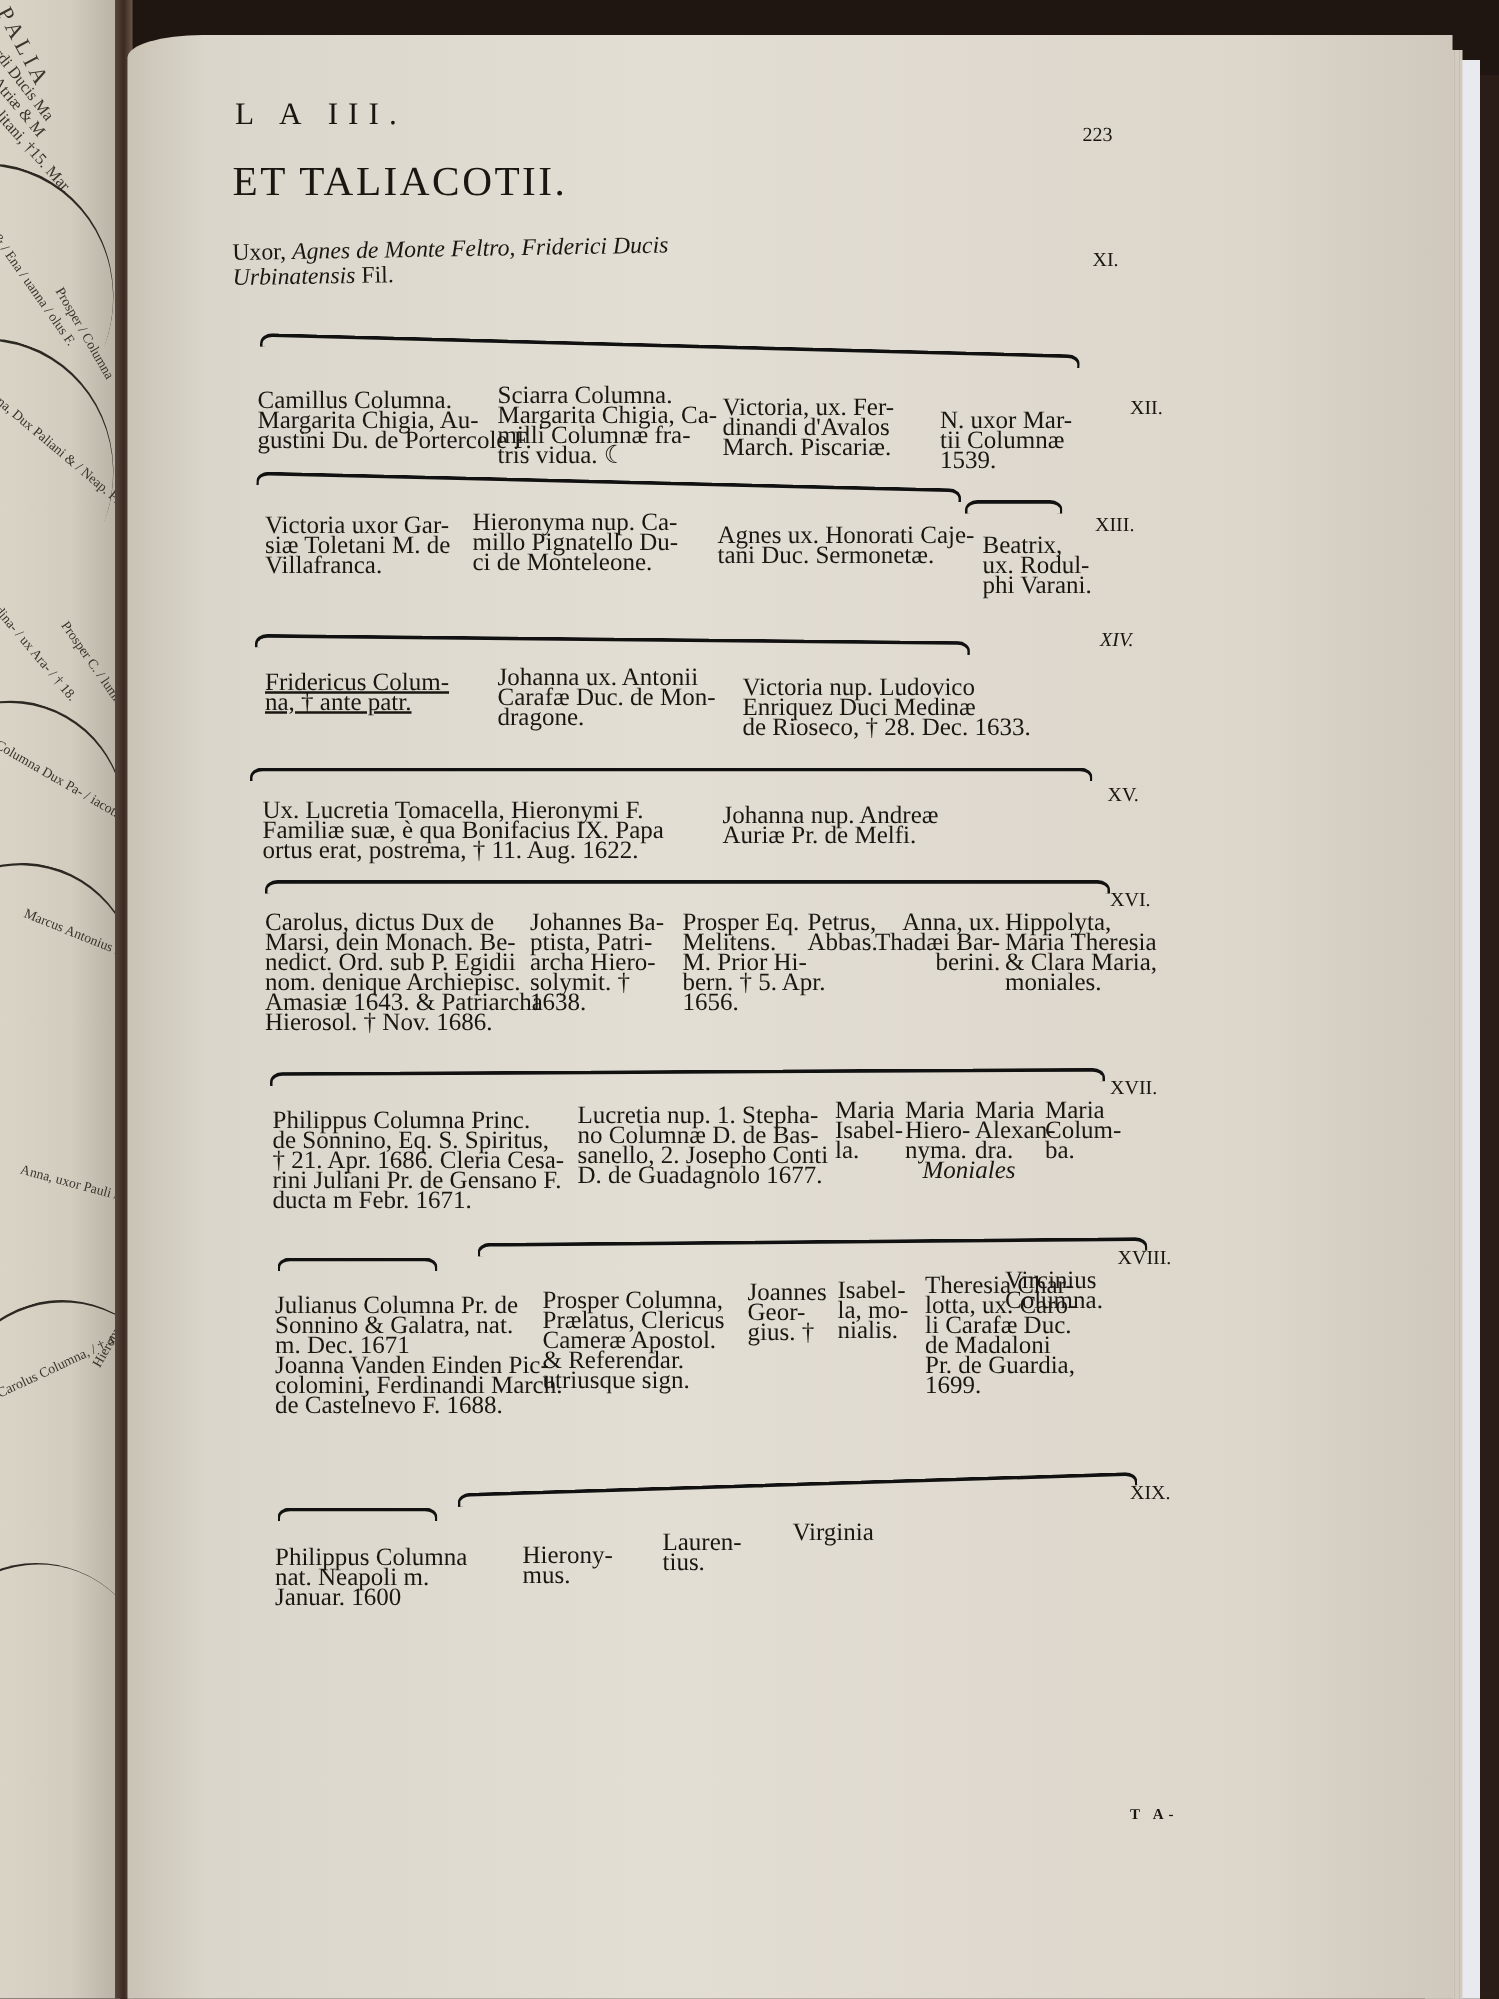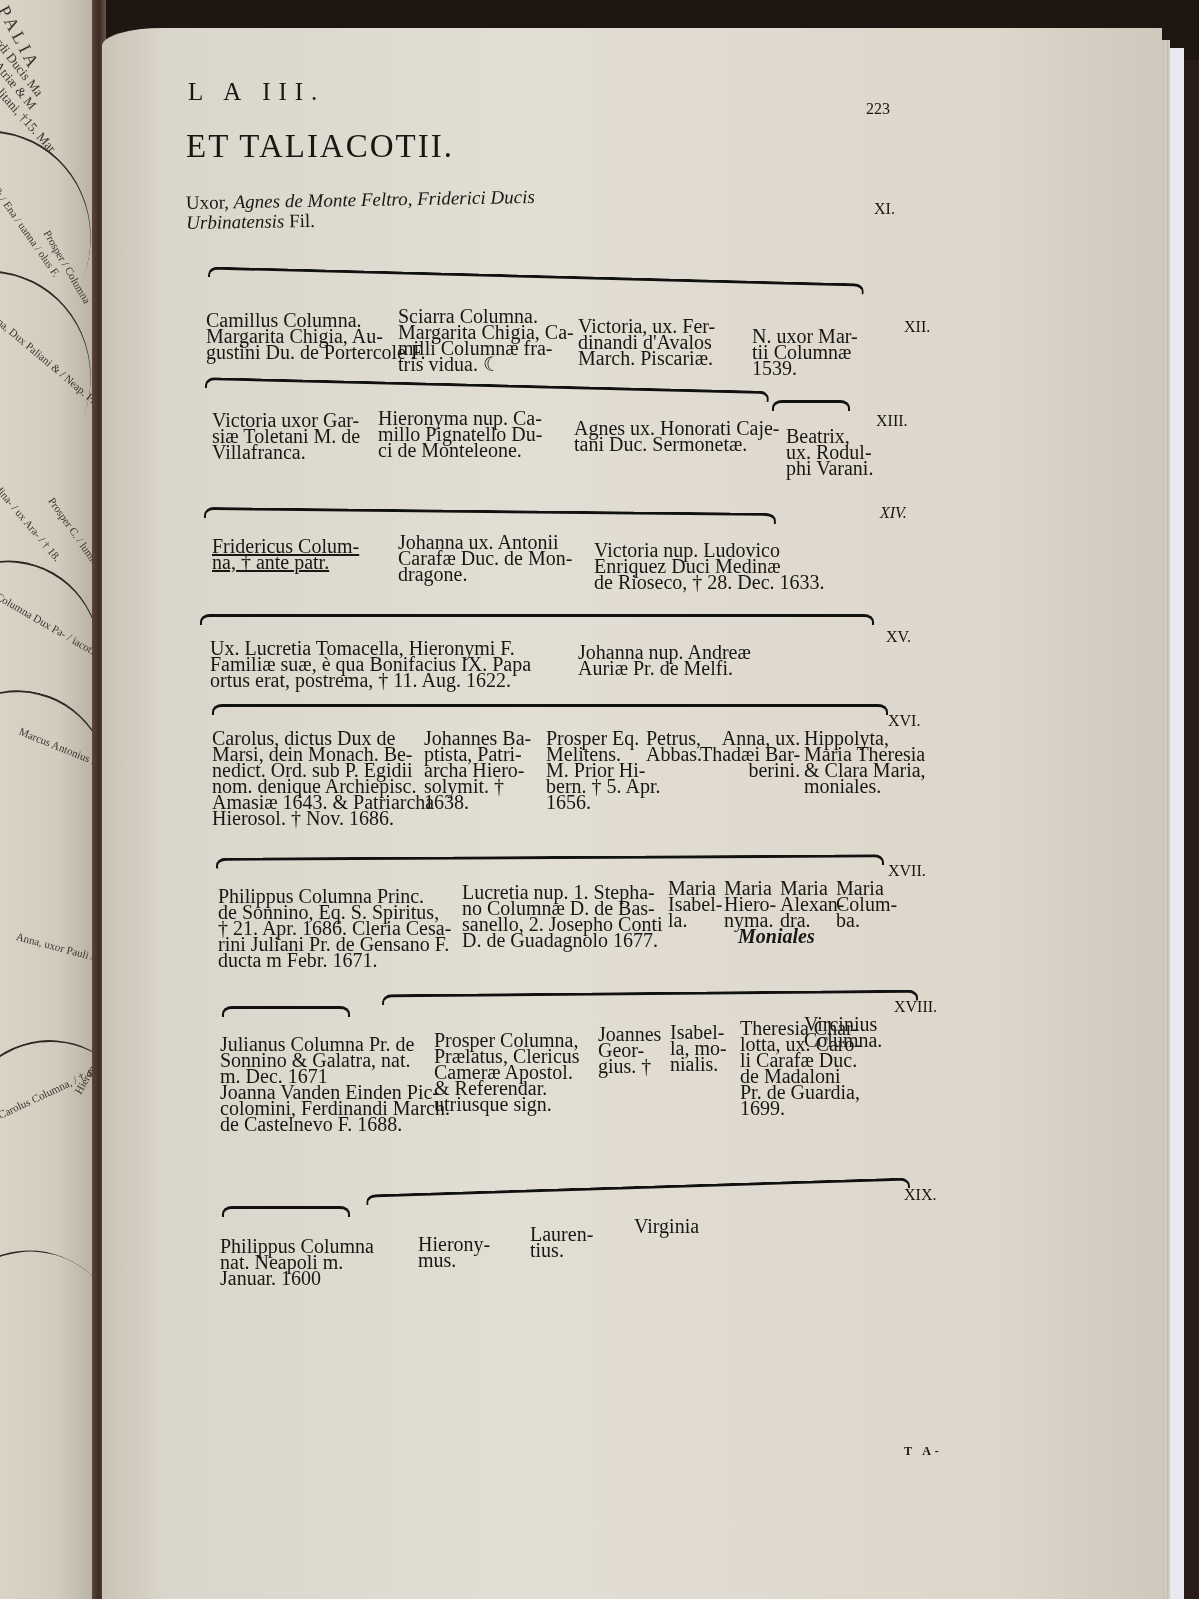--- a/index.html
+++ b/index.html
@@ -192,21 +192,21 @@
 la.</div>
 <div class="abs entry" style="left:724px;top:880px;">Maria
 Hiero-
 nyma.</div>
 <div class="abs entry" style="left:780px;top:880px;">Maria
 Alexan-
 dra.</div>
 <div class="abs entry" style="left:836px;top:880px;">Maria
 Colum-
 ba.</div>
-<div class="abs entry" style="left:738px;top:928px;font-style:italic;font-weight:bold;">Moniales</div>
+<div class="abs entry" style="left:738px;top:928px;font-style:italic;">Moniales</div>
 
 <div class="brace" style="left:222px;top:1006px;width:124px;"></div>
 <div class="brace" style="left:382px;top:992px;width:532px;transform:rotate(-0.5deg);"></div>
 <div class="abs gen" style="left:894px;top:998px;">XVIII.</div>
 <div class="abs entry" style="left:220px;top:1036px;">Julianus Columna Pr. de
 Sonnino &amp; Galatra, nat.
 m. Dec. 1671
 Joanna Vanden Einden Pic-
 colomini, Ferdinandi March.
 de Castelnevo F. 1688.</div>

